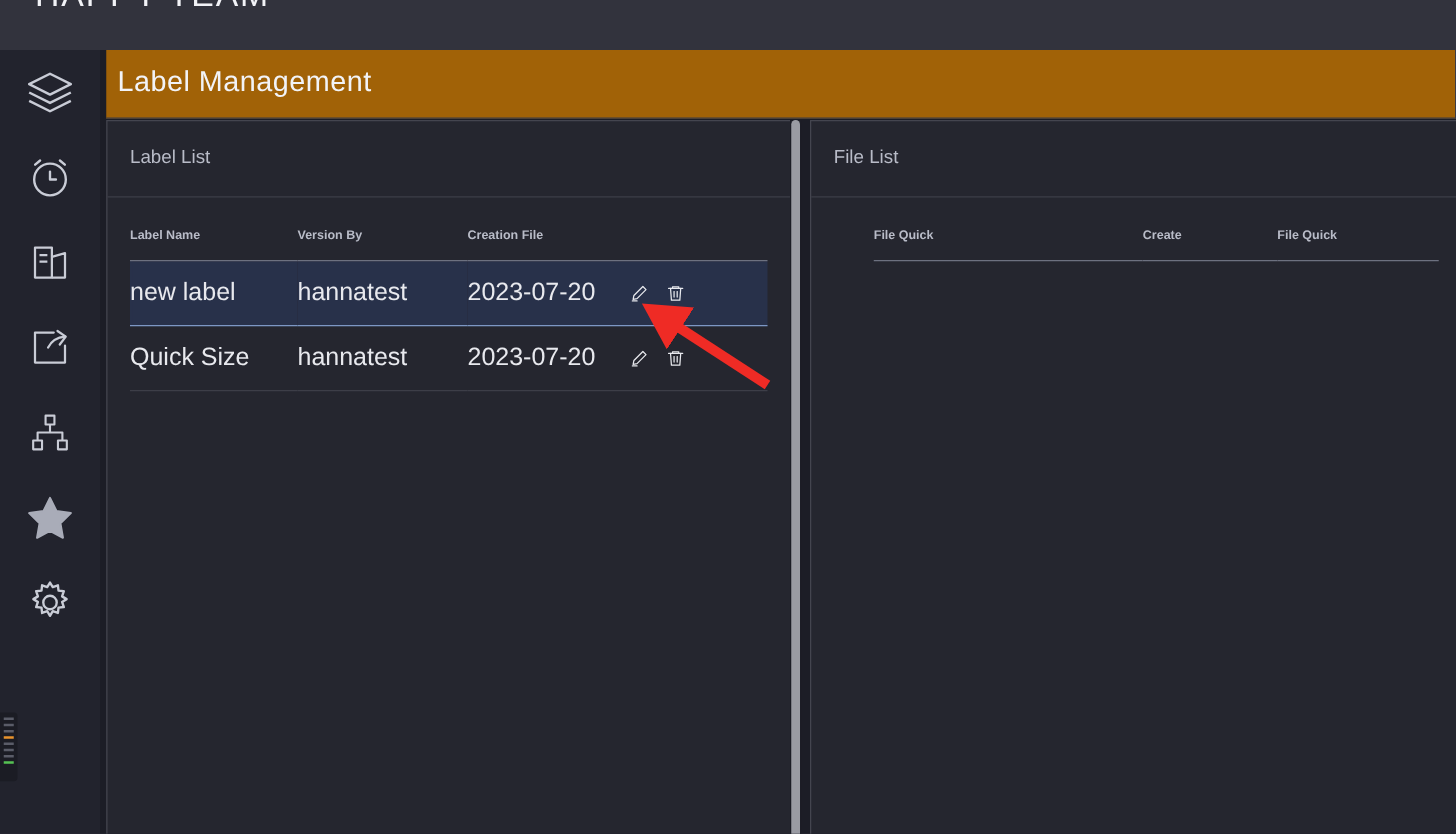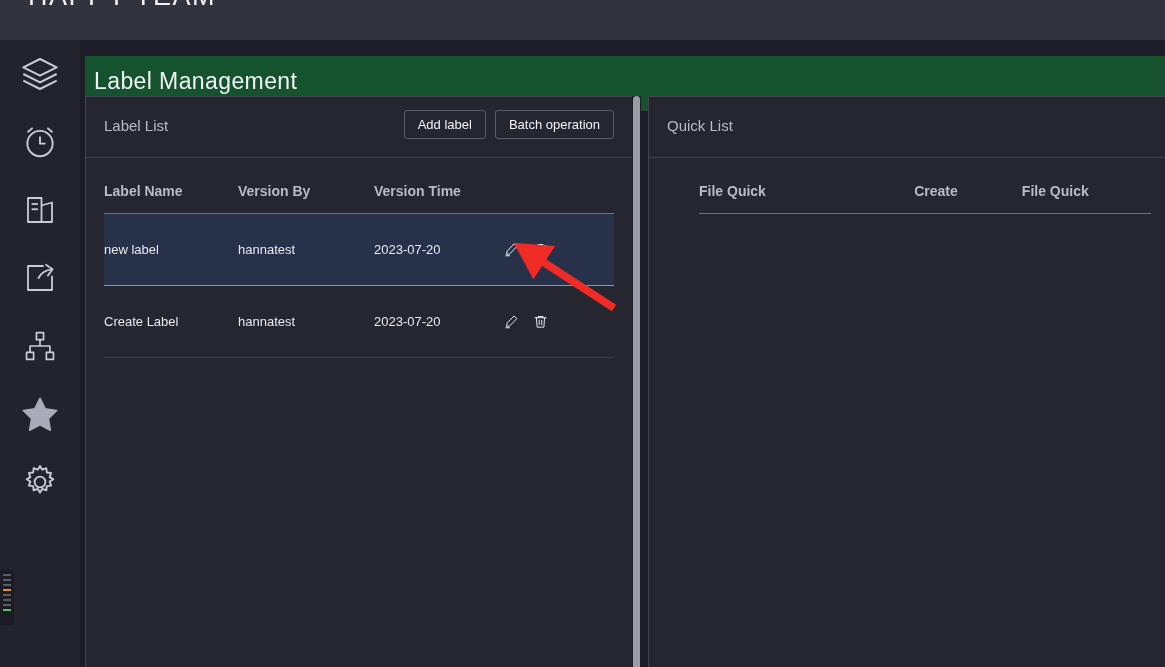--- a/index.html
+++ b/index.html
@@ -85,28 +85,28 @@
   .content {
     position: absolute;
     left: 80px; top: 40px;
     width: 1085px;
     height: 627px;
     background: #1c1d26;
   }
 
   .pagehead {
     position: absolute;
-    left: 5px; top: 16px;
+    left: 5px; top: 0;
     width: 1080px;
     height: 55px;
     border: 1px solid #3a3b46;
     border-left: none;
     border-top: none;
     box-sizing: border-box;
-    background: #14532d;
+    background: #a16207;
   }
   .pagehead-title {
     position: absolute;
     left: 9px;
     top: 12px;
     font-size: 23px;
     font-weight: 400;
     color: #f2f3f7;
     letter-spacing: .4px;
   }
@@ -166,31 +166,31 @@
 
   
   .tbl-wrap { padding: 0 18px; }
   table.tbl {
     width: 100%;
     border-collapse: collapse;
     table-layout: fixed;
   }
   table.tbl th {
     text-align: left;
-    font-size: 14px;
+    font-size: 10px;
     font-weight: bold;
     color: #b9bcc8;
     padding: 25px 0 14px 0;
     border-bottom: 1px solid #6d7180;
     white-space: nowrap;
   }
   table.tbl td {
-    font-size: 13px;
+    font-size: 20px;
     color: #e8e9ee;
-    padding: 28px 0;
+    padding: 14px 0;
     border-bottom: 1px solid #3d3e48;
     white-space: nowrap;
   }
   tr.row-selected td {
     background: #28314a;
     border-bottom: 1px solid #7d97c4;
   }
   tr.row-selected td:first-child { box-shadow: inset 2px 0 0 #28314a; }
 
   .row-actions {
@@ -343,39 +343,35 @@
 
   <div class="pagehead">
     <div class="pagehead-title">Label Management</div>
   </div>
 
   <div class="panels">
 
     <div class="panel panel-left">
       <div class="panel-head">
         <div class="panel-title">Label List</div>
-        <div class="panel-actions">
-          <button class="btn">Add label</button>
-          <button class="btn">Batch operation</button>
-        </div>
       </div>
 
       <div class="tbl-wrap">
         <table class="tbl">
           <colgroup>
             <col class="c-name">
               <col class="c-by">
               <col class="c-time">
               <col class="c-act">
           </colgroup>
           <thead>
             <tr>
               <th>Label Name</th>
               <th>Version By</th>
-              <th>Version Time</th>
+              <th>Creation File</th>
               <th></th>
             </tr>
           </thead>
           <tbody>
 
             <tr class="row-selected">
               <td>new label</td>
               <td>hannatest</td>
               <td>2023-07-20</td>
               <td>
@@ -397,21 +393,21 @@
                         <line x1="10" y1="10" x2="10" y2="17"></line>
                         <line x1="14" y1="10" x2="14" y2="17"></line>
                       </svg>
                     </span>
                   </span>
                 </div>
               </td>
             </tr>
 
             <tr>
-              <td>Create Label</td>
+              <td>Quick Size</td>
               <td>hannatest</td>
               <td>2023-07-20</td>
               <td>
                 <div class="row-actions">
                   <span class="icon-btn">
                     <span>
                       <svg width="15" height="15" viewBox="0 0 24 24" fill="none" stroke="#e8e9ee" stroke-width="1.6" stroke-linecap="round" stroke-linejoin="round">
                         <path d="M16.5 3.5 l4 4 L9 19 l-5 1 1 -5 Z"></path>
                         <line x1="3" y1="22" x2="9" y2="22"></line>
                       </svg>
@@ -436,21 +432,21 @@
         </table>
       </div>
     </div>
 
     <div class="vscroll">
       <div class="thumb"></div>
     </div>
 
     <div class="panel panel-right">
       <div class="panel-head">
-        <div class="panel-title">Quick List</div>
+        <div class="panel-title">File List</div>
       </div>
 
       <div class="file-tbl-wrap">
         <table class="tbl">
           <colgroup>
             <col class="f-name">
               <col class="f-ver">
               <col class="f-size">
           </colgroup>
           <thead>

